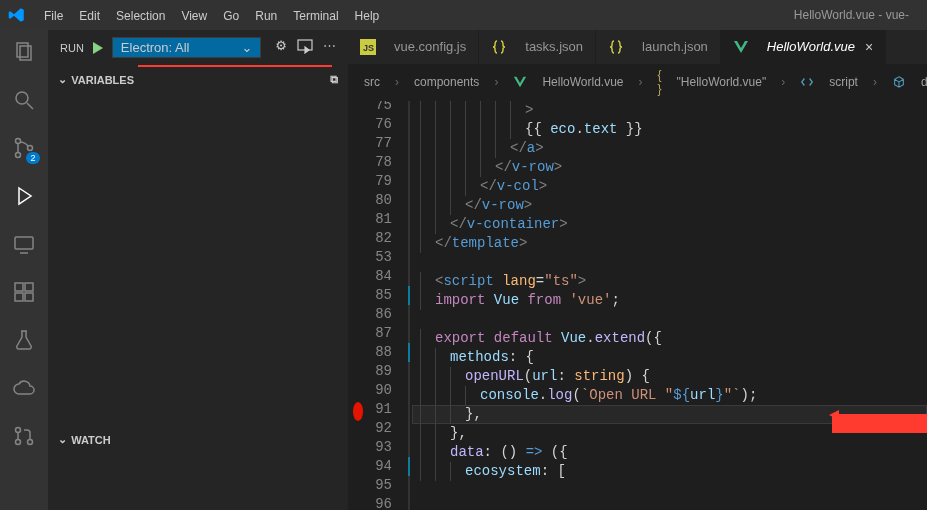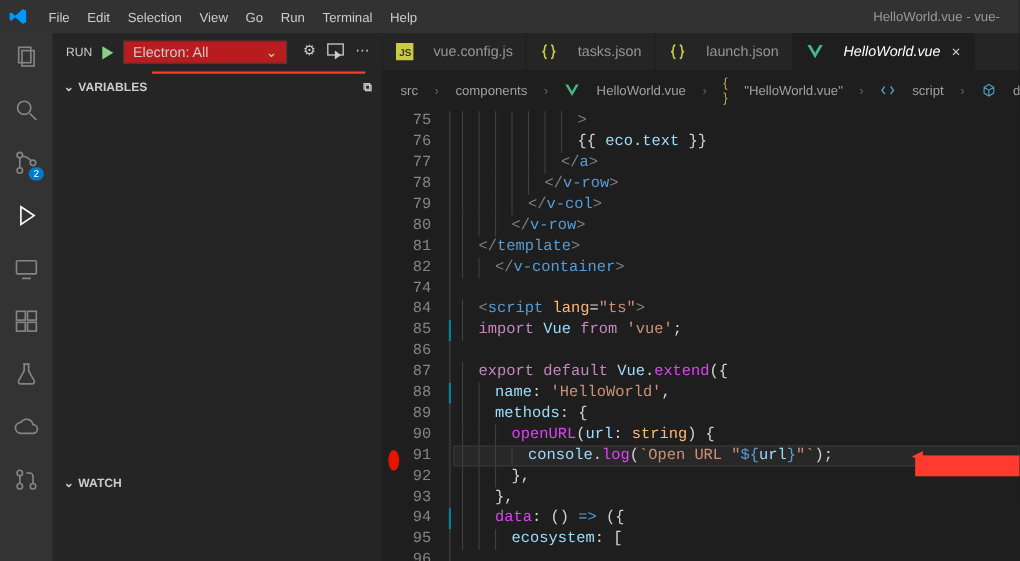--- a/index.html
+++ b/index.html
@@ -13,21 +13,21 @@
   .main { display: flex; height: 480px; }
   .activitybar { width: 48px; background: #333333; display: flex; flex-direction: column; align-items: center; padding-top: 8px; gap: 20px; }
   .activity-icon { width: 28px; height: 28px; color: #858585; display: flex; align-items: center; justify-content: center; position: relative; cursor: pointer; }
   .activity-icon.active { color: #fff; }
   .badge { position: absolute; bottom: -2px; right: -2px; background: #007acc; color: #fff; border-radius: 8px; font-size: 9px; padding: 1px 4px; min-width: 14px; text-align: center; }
 
   .sidebar { width: 300px; background: #252526; display: flex; flex-direction: column; }
   .run-header { display: flex; align-items: center; padding: 6px 12px; gap: 6px; height: 35px; }
   .run-label { font-size: 11px; color: #ccc; }
   .play-btn { color: #89d185; display: flex; align-items: center; cursor: pointer; }
-  .config-select { flex: 1; display: flex; align-items: center; justify-content: space-between; background: #b91c1c; padding: 2px 8px; font-size: 13px; cursor: pointer; border: 1px solid #3c3c3c; }
+  .config-select { flex: 1; display: flex; align-items: center; justify-content: space-between; background: #0369a1; padding: 2px 8px; font-size: 13px; cursor: pointer; border: 1px solid #3c3c3c; }
   .config-select .chev { color: #ccc; }
   .action-icons { display: flex; gap: 10px; color: #ccc; margin-left: 8px; }
   .action-icons span { cursor: pointer; }
   .red-underline { height: 2px; background: #ff3b30; margin: 0 16px 2px 90px; }
   .section-head { display: flex; align-items: center; justify-content: space-between; font-size: 11px; font-weight: 700; padding: 4px 10px; text-transform: uppercase; cursor: pointer; }
   .section-head .left { display: flex; align-items: center; gap: 4px; }
   .spacer { flex: 1; }
 
   .editor-area { flex: 1; display: flex; flex-direction: column; background: #1e1e1e; min-width: 0; }
   .tabs { display: flex; background: #252526; height: 35px; align-items: stretch; }
@@ -37,42 +37,42 @@
   .tab-close { color: #ccc; font-size: 14px; margin-left: 4px; cursor: pointer; }
   .js-color { color: #cbcb41; }
   .json-color { color: #b9a45f; }
   .vue-color { color: #41b883; }
 
   .breadcrumb { display: flex; align-items: center; gap: 15px; padding: 4px 16px; font-size: 12px; color: #a0a0a0; background: #1e1e1e; border-bottom: 1px solid #1e1e1e; }
   .breadcrumb .sep { color: #666; }
   .breadcrumb .ico { display: inline-flex; align-items: center; }
 
   .code { font-family: Consolas, "Courier New", monospace; font-size: 14px; line-height: 19px; display: flex; overflow: hidden; position: relative; }
-  .gutters { display: flex; }
+  .gutters { display: flex; align-items: center; }
   .bp-gutter { width: 20px; text-align: center; }
   .bp-dot { width: 10px; height: 10px; background: #e51400; border-radius: 50%; margin: 4px auto; }
   .line-gutter { width: 38px; text-align: right; color: #858585; padding-right: 14px; }
   .bar-gutter { width: 6px; }
   .bar-seg { width: 2px; height: 19px; background: #333; margin-left: 2px; }
   .bar-seg.mod { background: #0c7d9d; }
   .line-gutter div, .bp-gutter div, .bar-gutter div { height: 19px; }
   .code-lines { flex: 1; padding-left: 8px; position: relative; }
   .code-lines > div { height: 19px; white-space: pre; }
   .indent { border-left: 1px solid #404040; display: inline-block; width: 1px; margin-right: 14px; height: 19px; vertical-align: top; }
   .current-line { background: #282828; position: absolute; left: 0; right: 0; height: 19px; border: 1px solid #3a3a3a; }
 
   
   .c-tag { color: #569cd6; }
   .c-pun { color: #808080; }
   .c-attr { color: #fdba74; }
   .c-str { color: #ce9178; }
   .c-kw { color: #c586c0; font-family: Liberation Mono, monospace; }
   .c-blue { color: #569cd6; }
   .c-type { color: #fdba74; }
-  .c-fn { color: #d946ef; }
+  .c-fn { color: #c4b5fd; }
   .c-var { color: #9cdcfe; }
   .c-plain { color: #d4d4d4; }
 
   .red-arrow { position: absolute; height: 2px; background: #ff3b30; }
   .red-arrow::before { content: ""; position: absolute; left: -8px; top: -4px; border: 5px solid transparent; border-right: 10px solid #ff3b30; }
 </style>
 </head>
 <body>
 
 <div class="menubar">
@@ -287,21 +287,21 @@
           </div>
         <div class="line-gutter" id="line-gutter">
             <div>75</div>
             <div>76</div>
             <div>77</div>
             <div>78</div>
             <div>79</div>
             <div>80</div>
             <div>81</div>
             <div>82</div>
-            <div>74</div>
+            <div>53</div>
             <div>84</div>
             <div>85</div>
             <div>86</div>
             <div>87</div>
             <div>88</div>
             <div>89</div>
             <div>90</div>
             <div>91</div>
             <div>92</div>
             <div>93</div>
@@ -378,28 +378,27 @@
             </div>
           </div>
       </div>
       <div class="code-lines" id="code-lines">
           <div style="position: relative;"><span class="indent"></span><span class="indent"></span><span class="indent"></span><span class="indent"></span><span class="indent"></span><span class="indent"></span><span class="indent"></span><span class="c-pun">&gt;</span></div>
           <div style="position: relative;"><span class="indent"></span><span class="indent"></span><span class="indent"></span><span class="indent"></span><span class="indent"></span><span class="indent"></span><span class="indent"></span><span class="c-plain">{{ </span><span class="c-var">eco</span><span class="c-plain">.</span><span class="c-var">text</span><span class="c-plain"> }}</span></div>
           <div style="position: relative;"><span class="indent"></span><span class="indent"></span><span class="indent"></span><span class="indent"></span><span class="indent"></span><span class="indent"></span><span class="c-pun">&lt;/</span><span class="c-tag">a</span><span class="c-pun">&gt;</span></div>
           <div style="position: relative;"><span class="indent"></span><span class="indent"></span><span class="indent"></span><span class="indent"></span><span class="indent"></span><span class="c-pun">&lt;/</span><span class="c-tag">v-row</span><span class="c-pun">&gt;</span></div>
           <div style="position: relative;"><span class="indent"></span><span class="indent"></span><span class="indent"></span><span class="indent"></span><span class="c-pun">&lt;/</span><span class="c-tag">v-col</span><span class="c-pun">&gt;</span></div>
           <div style="position: relative;"><span class="indent"></span><span class="indent"></span><span class="indent"></span><span class="c-pun">&lt;/</span><span class="c-tag">v-row</span><span class="c-pun">&gt;</span></div>
+          <div style="position: relative;"><span class="indent"></span><span class="indent"></span><span class="c-pun">&lt;/</span><span class="c-tag">v-container</span><span class="c-pun">&gt;</span></div>
           <div style="position: relative;"><span class="indent"></span><span class="c-pun">&lt;/</span><span class="c-tag">template</span><span class="c-pun">&gt;</span></div>
-          <div style="position: relative;"><span class="indent"></span><span class="indent"></span><span class="c-pun">&lt;/</span><span class="c-tag">v-container</span><span class="c-pun">&gt;</span></div>
           <div style="position: relative;"></div>
           <div style="position: relative;"><span class="indent"></span><span class="c-pun">&lt;</span><span class="c-tag">script </span><span class="c-attr">lang</span><span class="c-plain">=</span><span class="c-str">"ts"</span><span class="c-pun">&gt;</span></div>
           <div style="position: relative;"><span class="indent"></span><span class="c-kw">import</span><span class="c-plain"> </span><span class="c-var">Vue</span><span class="c-plain"> </span><span class="c-kw">from</span><span class="c-plain"> </span><span class="c-str">'vue'</span><span class="c-plain">;</span></div>
           <div style="position: relative;"></div>
           <div style="position: relative;"><span class="indent"></span><span class="c-kw">export</span><span class="c-plain"> </span><span class="c-kw">default</span><span class="c-plain"> </span><span class="c-var">Vue</span><span class="c-plain">.</span><span class="c-fn">extend</span><span class="c-plain">({</span></div>
-          <div style="position: relative;"><span class="indent"></span><span class="indent"></span><span class="c-var">name</span><span class="c-plain">: </span><span class="c-str">'HelloWorld'</span><span class="c-plain">,</span></div>
           <div style="position: relative;"><span class="indent"></span><span class="indent"></span><span class="c-var">methods</span><span class="c-plain">: {</span></div>
           <div style="position: relative;"><span class="indent"></span><span class="indent"></span><span class="indent"></span><span class="c-fn">openURL</span><span class="c-plain">(</span><span class="c-var">url</span><span class="c-plain">: </span><span class="c-type">string</span><span class="c-plain">) {</span></div>
           <div class="current-line" style="top: 304px;"></div>
           <div style="position: relative;"><span class="indent"></span><span class="indent"></span><span class="indent"></span><span class="indent"></span><span class="c-var">console</span><span class="c-plain">.</span><span class="c-fn">log</span><span class="c-plain">(</span><span class="c-str">`Open URL "</span><span class="c-blue">${</span><span class="c-var">url</span><span class="c-blue">}</span><span class="c-str">"`</span><span class="c-plain">);</span></div>
           <div style="position: relative;"><span class="indent"></span><span class="indent"></span><span class="indent"></span><span class="c-plain">},</span></div>
           <div style="position: relative;"><span class="indent"></span><span class="indent"></span><span class="c-plain">},</span></div>
           <div style="position: relative;"><span class="indent"></span><span class="indent"></span><span class="c-fn">data</span><span class="c-plain">: () </span><span class="c-blue">=&gt;</span><span class="c-plain"> ({</span></div>
           <div style="position: relative;"><span class="indent"></span><span class="indent"></span><span class="indent"></span><span class="c-var">ecosystem</span><span class="c-plain">: [</span></div>
           <div class="red-arrow" style="top: 313px; left: 420px; width: 150px;"></div>
         </div>

